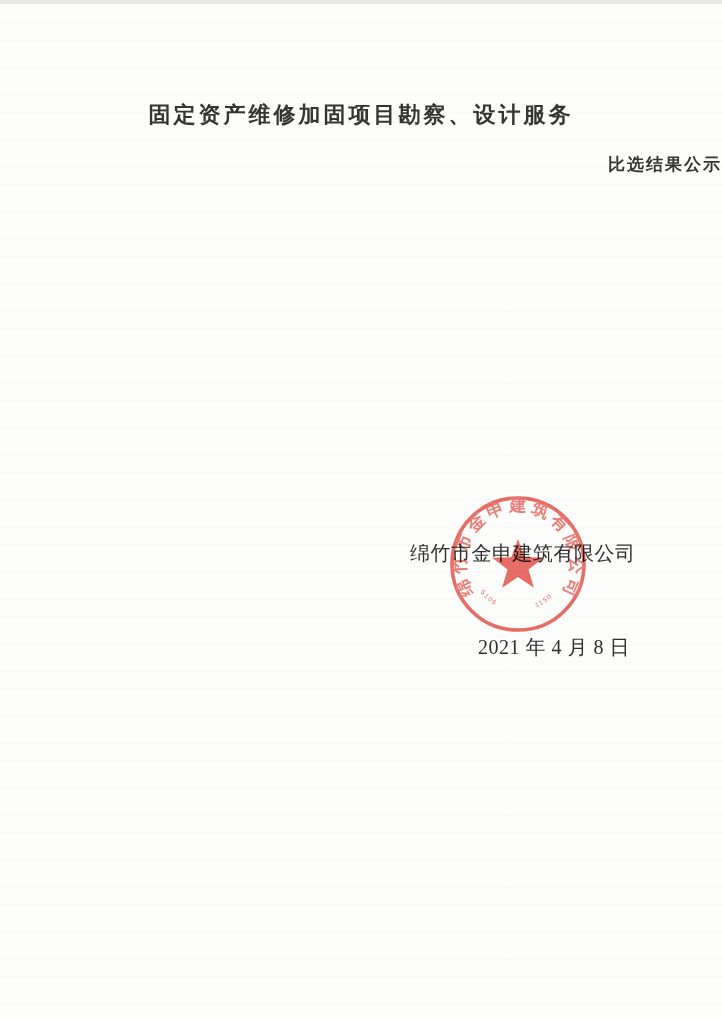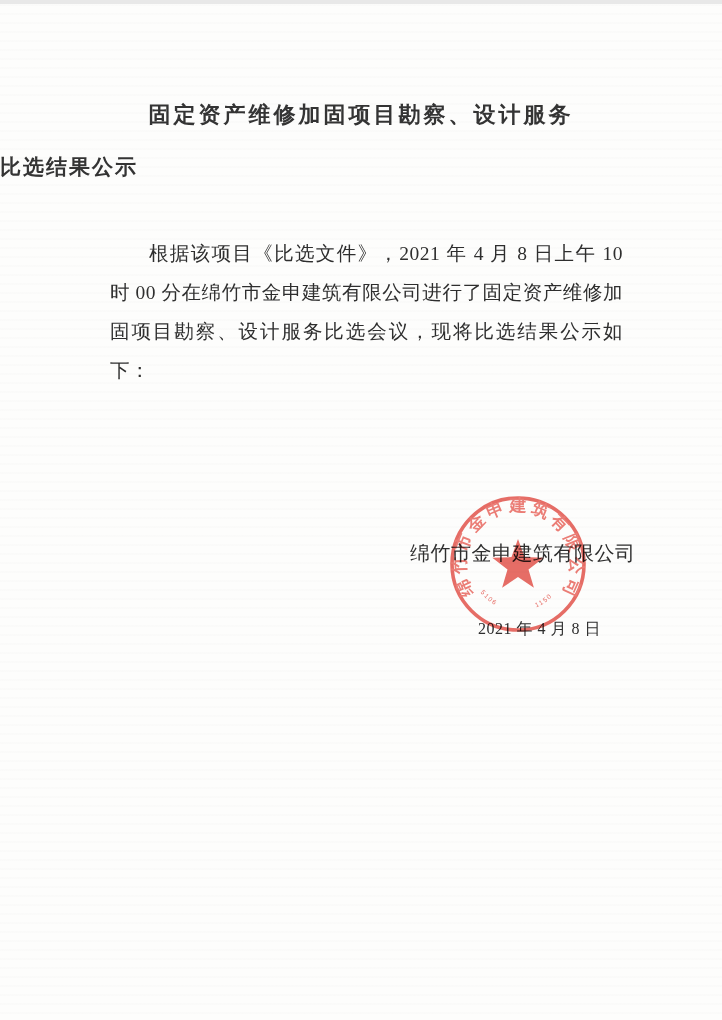--- a/index.html
+++ b/index.html
@@ -32,23 +32,23 @@
     font-weight: 700;
     letter-spacing: 3px;
     color: #343434;
     margin: 0;
   }
   .title2 {
     position: absolute;
     top: 149px;
     left: 0;
     width: 100%;
-    text-align: left;
+    text-align: right;
     font-family: "Liberation Sans", "DejaVu Sans", sans-serif;
-    font-size: 21px;
+    font-size: 17px;
     font-weight: 700;
     letter-spacing: 2px;
     color: #343434;
     margin: 0;
   }
   .body-text {
     position: absolute;
     top: 230px;
     left: 110px;
     width: 513px;
@@ -72,23 +72,23 @@
     position: absolute;
     top: 536px;
     left: 410px;
     font-size: 20px;
     letter-spacing: 0.5px;
     color: #2e2e2e;
     z-index: 2;
   }
   .date {
     position: absolute;
-    top: 615px;
+    top: 630px;
     left: 478px;
-    font-size: 16px;
+    font-size: 20px;
     letter-spacing: 0.5px;
     color: #2e2e2e;
     z-index: 2;
   }
   .seal {
     position: absolute;
     top: 488px;
     left: 446px;
     width: 144px;
     height: 144px;
@@ -114,21 +114,20 @@
 </head>
 <body>
 
 <div class="page">
 
   <h1 class="title1">固定资产维修加固项目勘察、设计服务</h1>
 
   <h2 class="title2">比选结果公示</h2>
 
   <div class="body-text">
-    <p>根据该项目《比选文件》，2021 年 4 月 8 日上午 10 时 00 分在绵竹市金申建筑有限公司进行了固定资产维修加固项目勘察、设计服务比选会议，现将比选结果公示如下：</p>
   </div>
 
   <div class="signature">绵竹市金申建筑有限公司</div>
 
   <div class="date">2021 年 4 月 8 日</div>
 
   <svg class="seal" viewBox="0 0 144 144" xmlns="http://www.w3.org/2000/svg">
     <defs>
       <path id="arcTop" d="M 30.2 104.6 A 53 53 0 1 1 113.8 104.6" fill="none"></path>
       <path id="arcBottom" d="M 32.1 96.9 A 47 47 0 0 0 111.9 96.9" fill="none"></path>

